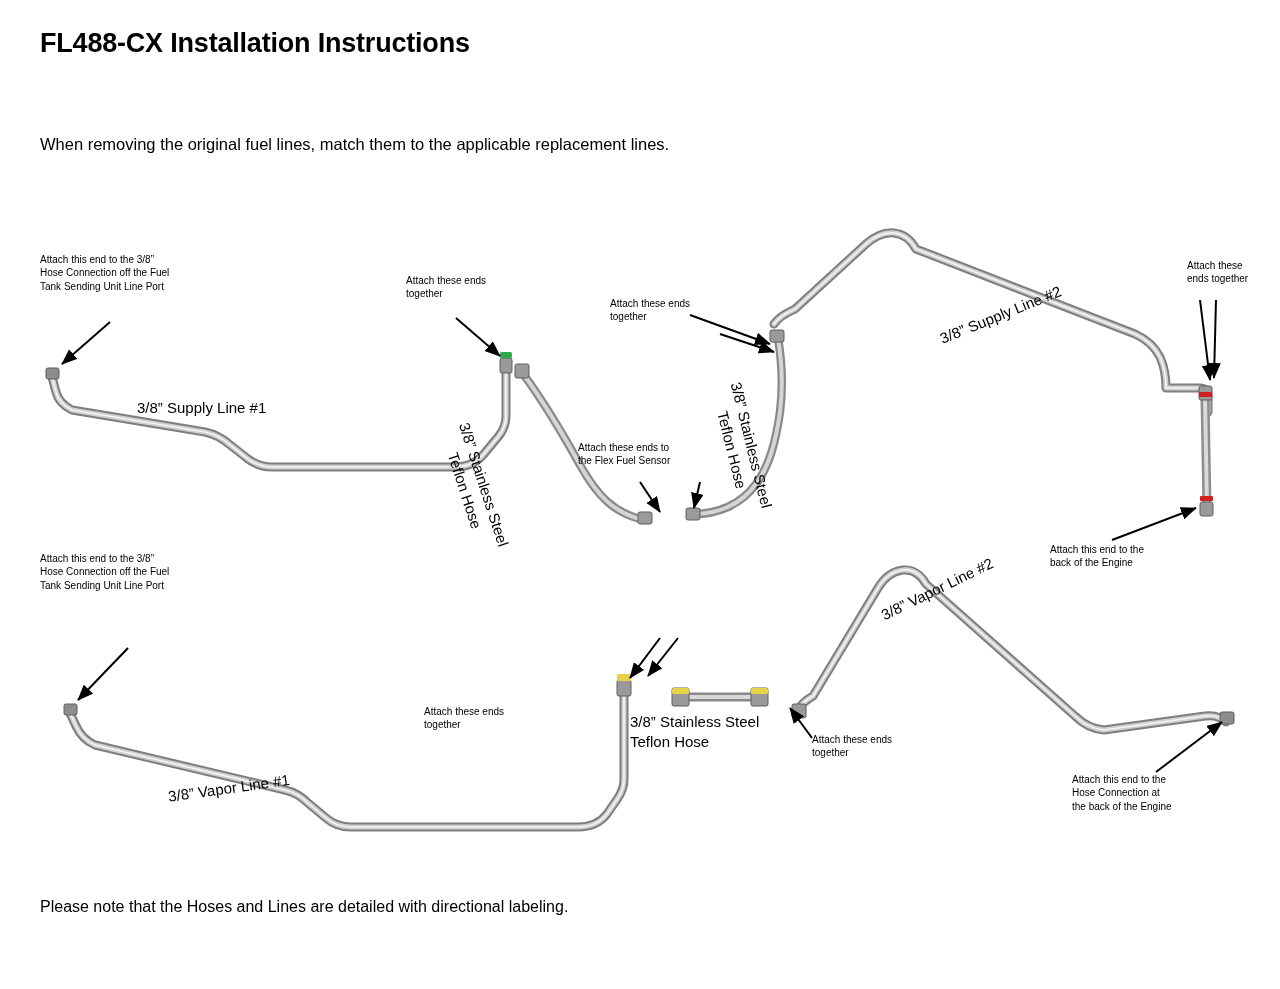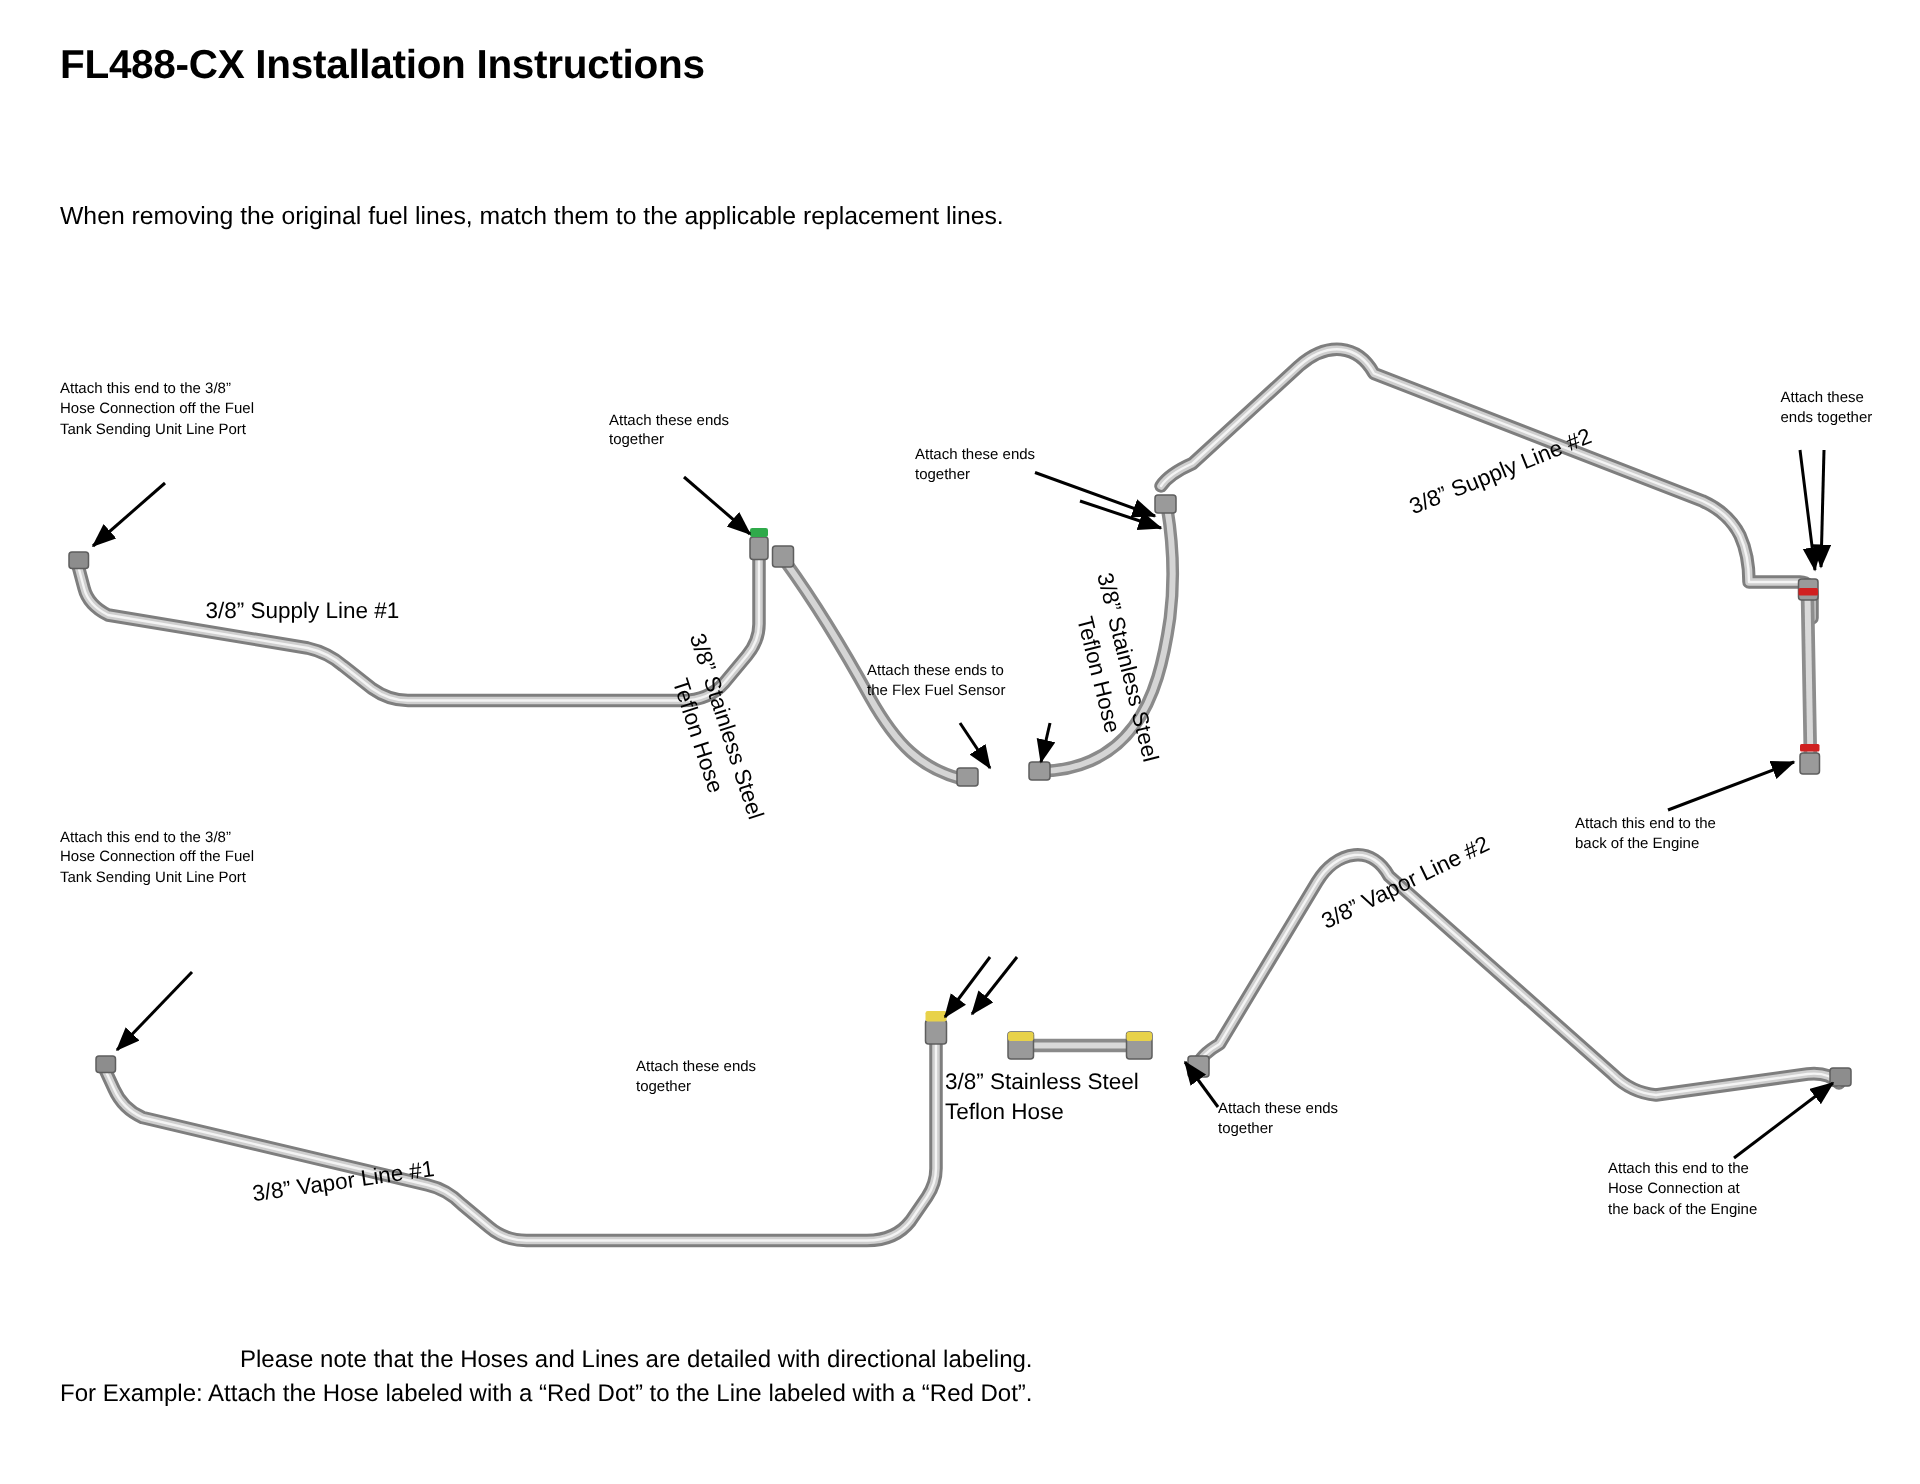--- a/index.html
+++ b/index.html
@@ -239,16 +239,15 @@
 
   <div class="note" style="left:812px; top:733px;">Attach these ends
 together</div>
 
   <div class="note" style="left:1072px; top:773px;">Attach this end to the
 Hose Connection at
 the back of the Engine</div>
 
   <div id="footer">
     <div>Please note that the Hoses and Lines are detailed with directional labeling.</div>
-    <div>For Example: Attach the Hose labeled with a “Red Dot” to the Line labeled with a “Red Dot”.</div>
   </div>
 
 </div>
 
 </body></html>

